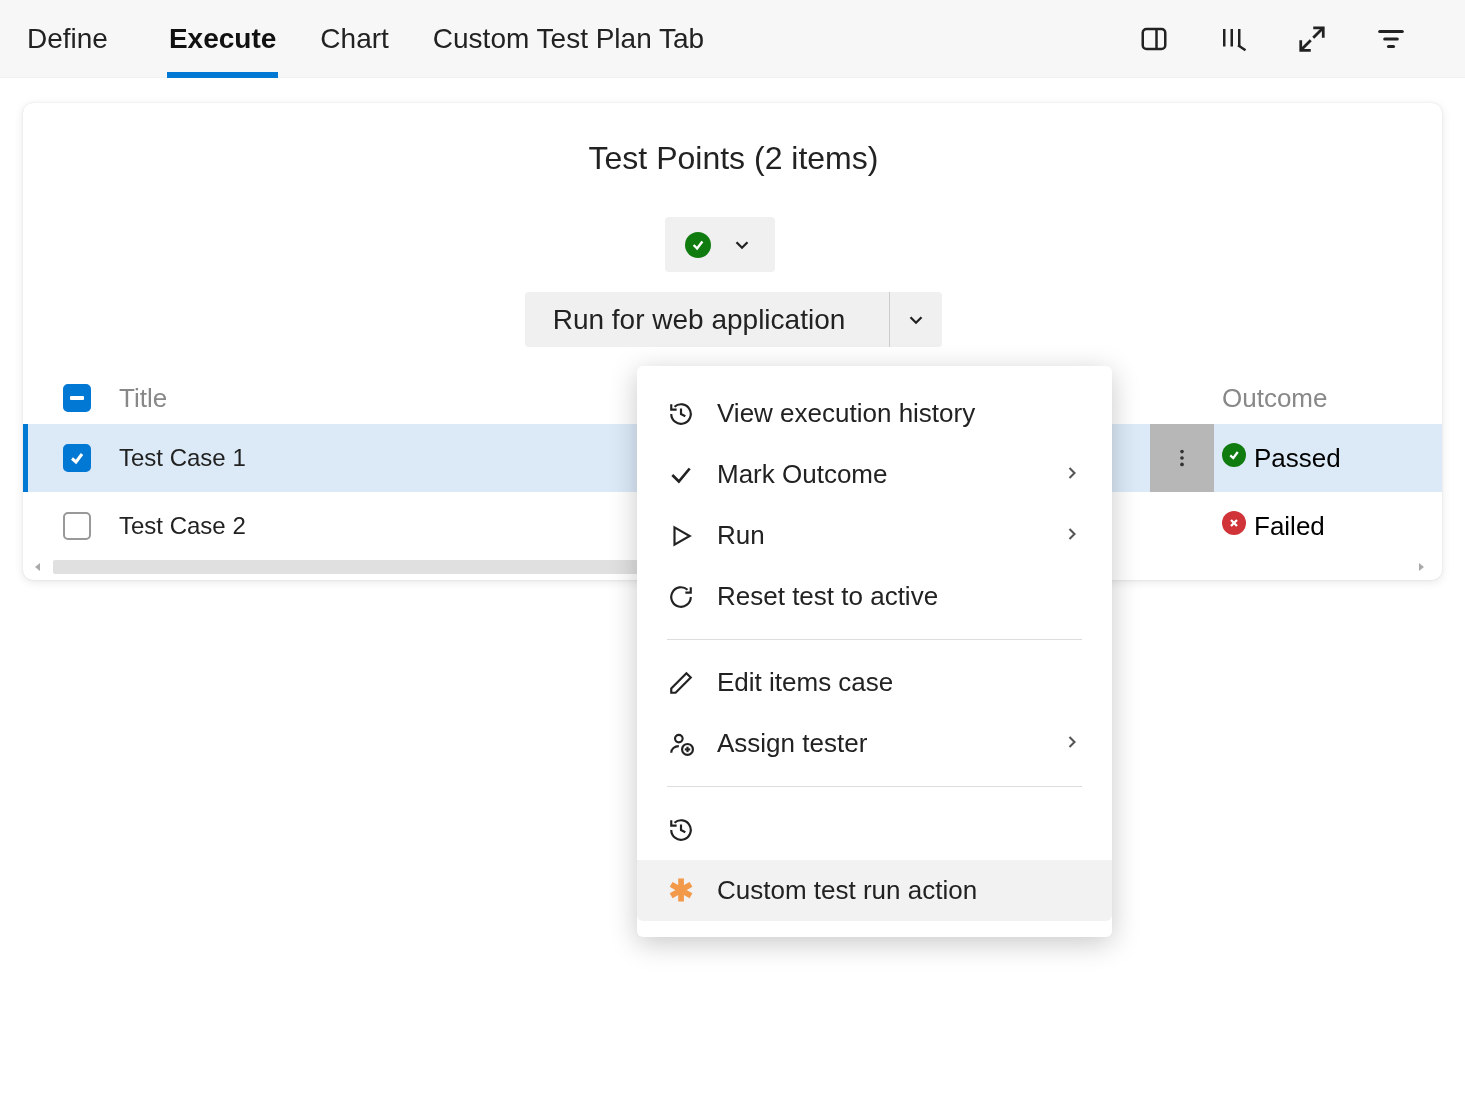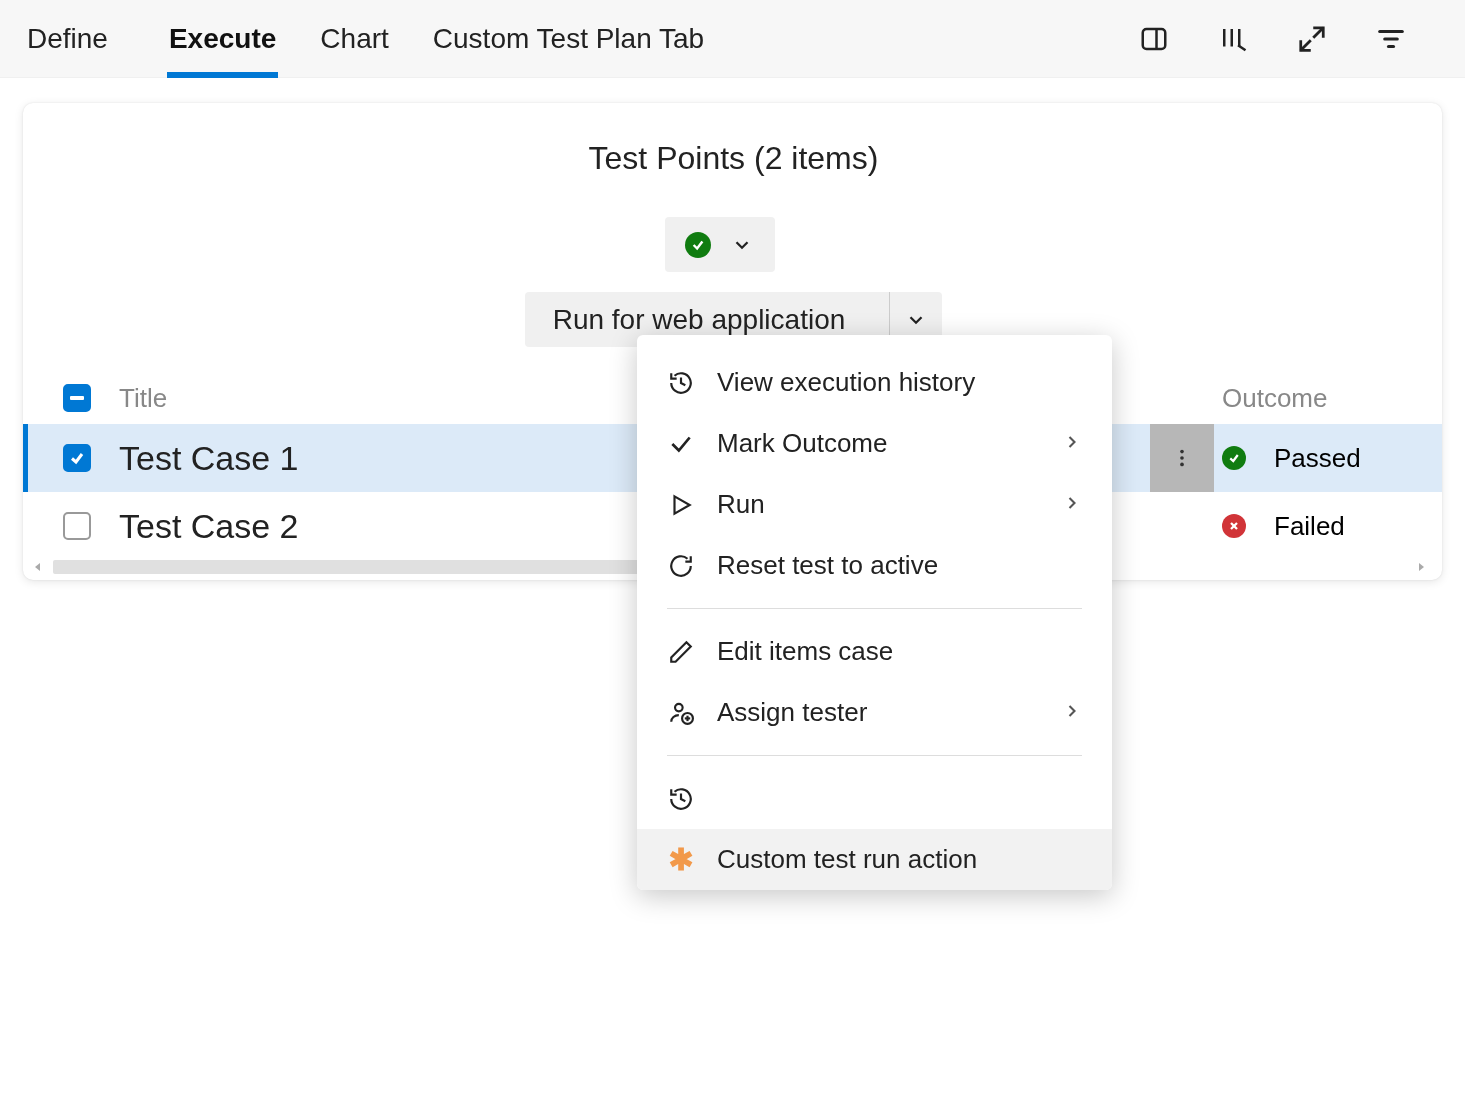--- a/index.html
+++ b/index.html
@@ -157,35 +157,35 @@
       position: relative;
     }
     .row.selected {
       background: #dceaf8;
       border-left: 5px solid #0078d4;
       padding-left: 35px;
     }
     .row-check { width: 56px; display: flex; }
     .row-title {
       flex: 1;
-      font-size: 34px;
+      font-size: 24px;
       color: #222;
     }
     .more-btn {
       width: 64px; height: 68px;
       display: flex; align-items: center; justify-content: center;
       cursor: pointer;
       margin-right: 8px;
     }
     .more-btn.active { background: #b7b7b7; }
     .row-outcome {
       width: 180px;
       display: flex;
-      align-items: center;
-      gap: 28px;
+      align-items: flex-start;
+      gap: 8px;
       font-size: 26px;
     }
     .status-icon {
       width: 24px; height: 24px; border-radius: 50%;
       display: flex; align-items: center; justify-content: center;
       flex-shrink: 0;
     }
     .status-icon.passed { background: #107c10; }
     .status-icon.failed { background: #d13438; }
 
@@ -207,26 +207,26 @@
       height: 14px;
       background: #e0e0e0;
       border-radius: 2px;
     }
     .scroll-spacer { flex: 1; }
 
     
     .context-menu {
       position: absolute;
       left: 637px;
-      top: 335px;
+      top: 366px;
       width: 475px;
       background: #fff;
       border-radius: 6px;
       box-shadow: 0 6px 28px rgba(0,0,0,0.22);
-      padding: 17px 0 0 0;
+      padding: 17px 0 16px 0;
       z-index: 100;
     }
     .menu-item {
       display: flex;
       align-items: center;
       padding: 0 30px 0 30px;
       height: 61px;
       cursor: pointer;
       gap: 22px;
     }

